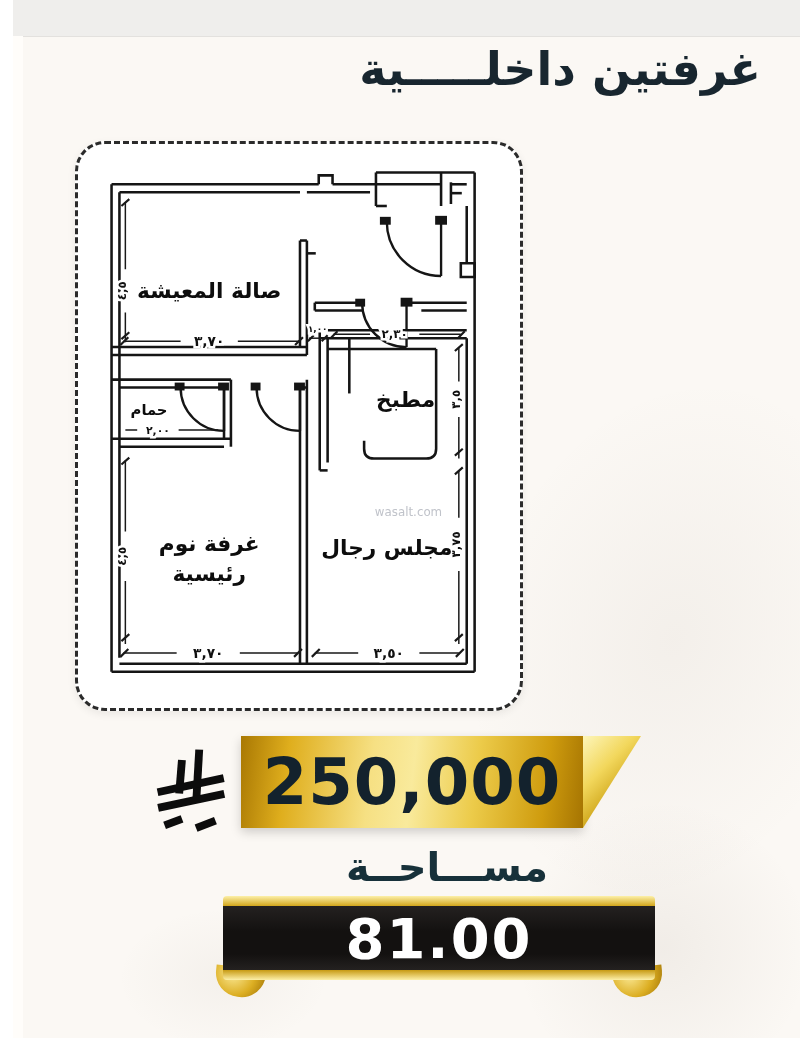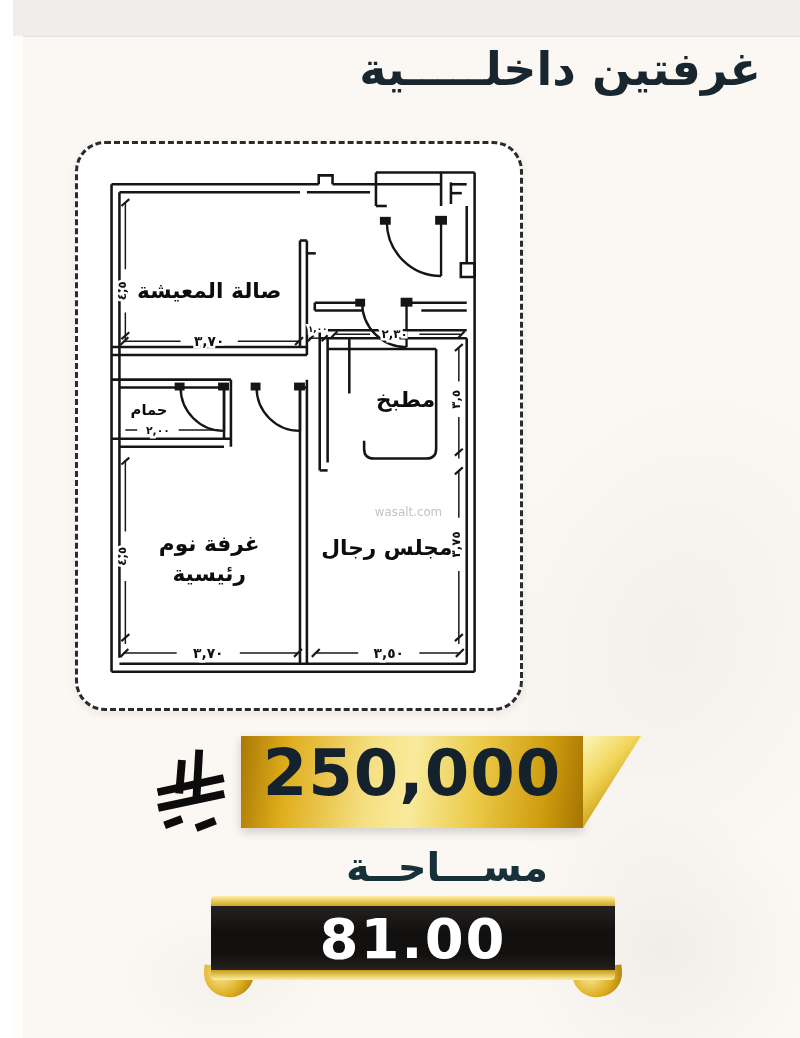--- a/index.html
+++ b/index.html
@@ -48,40 +48,40 @@
     paint-order:stroke;stroke:#ffffff;stroke-width:5px;text-anchor:middle;}
   .room-label{font-family:"DejaVu Sans",sans-serif;font-weight:bold;fill:#0d0d0d;
     text-anchor:middle;direction:rtl;}
   .watermark{font-family:"DejaVu Sans",sans-serif;fill:#c0c3ca;font-size:12px;text-anchor:middle;}
 
   
   .riyal{position:absolute;left:128px;top:746px;width:100px;height:98px;}
   .ribbon{
     position:absolute;left:228px;top:736px;width:342px;height:92px;
     background:linear-gradient(97deg,#a97803 0%,#dfae1d 14%,#f6e083 38%,#f9ea9c 50%,#eccb4a 68%,#cf9c0e 88%,#a57402 100%);
-    display:flex;justify-content:center;
+    display:flex;align-items:center;justify-content:center;
     box-shadow:0 4px 10px rgba(0,0,0,0.18);
   }
   .ribbon-fold{
     position:absolute;left:570px;top:736px;width:58px;height:92px;
     background:linear-gradient(135deg,#fdf6bb 0%,#f2d75c 35%,#c79a0a 70%,#7e5600 100%);
     clip-path:polygon(0 0,100% 0,0 100%);
     filter:drop-shadow(2px 3px 3px rgba(0,0,0,0.25));
   }
   .price-amount{
     font-size:64px;font-weight:bold;color:#13222d;letter-spacing:1px;
     font-family:"DejaVu Sans","Liberation Sans",sans-serif;
   }
 
   .area-label{
     position:absolute;left:0;top:844px;width:800px;text-align:center;
     font-size:40px;font-weight:bold;color:#17313a;direction:rtl;padding-left:34px;
   }
 
-  .banner{position:absolute;left:198px;top:896px;width:404px;height:84px;}
+  .banner{position:absolute;left:210px;top:896px;width:404px;height:84px;padding-left:28px;}
   .banner-gold-top{position:absolute;left:0;top:0;width:100%;height:10px;
     background:linear-gradient(180deg,#fdf0a8,#d2a51b);border-radius:4px 4px 0 0;}
   .banner-black{position:absolute;left:0;top:10px;width:100%;height:64px;
     background:linear-gradient(180deg,#242120,#131110 40%,#131110 75%,#242120);
     display:flex;align-items:center;justify-content:center;}
   .banner-gold-bottom{position:absolute;left:0;top:74px;width:100%;height:10px;
     background:linear-gradient(0deg,#fdf0a8,#c79a12);border-radius:0 0 4px 4px;}
   .area-value{font-size:56px;font-weight:bold;color:#ffffff;letter-spacing:2px;}
   .scroll-curl{position:absolute;width:50px;height:30px;bottom:-17px;
     background:radial-gradient(circle at 35% 25%,#fbe995,#dcae22 55%,#9a6d04);

